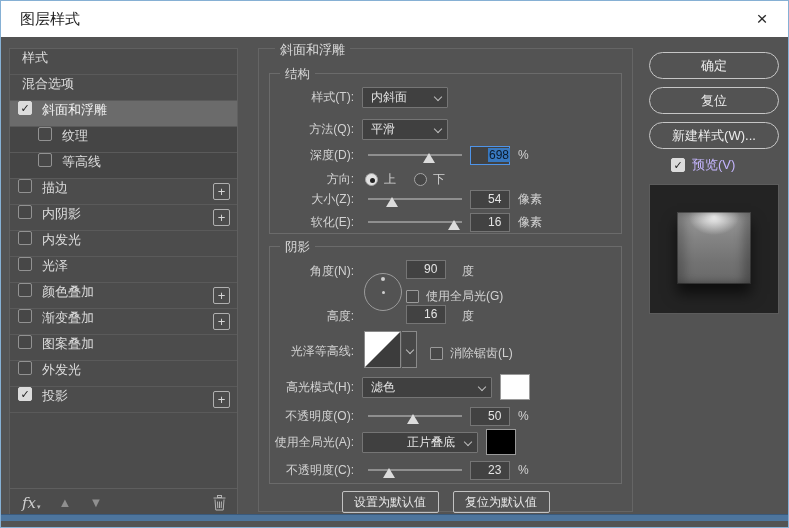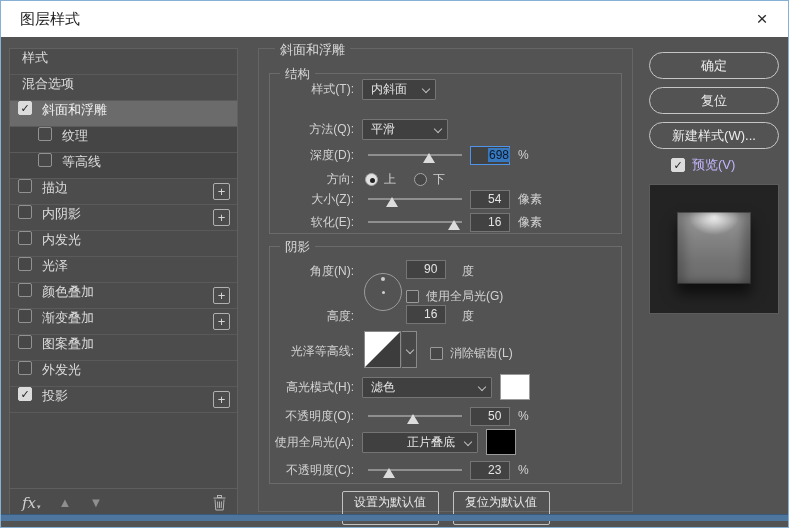--- a/index.html
+++ b/index.html
@@ -78,21 +78,21 @@
   .form-cb{width:13px;height:13px;border:1px solid #9a9a9a;background:#484848;border-radius:1px;flex:0 0 auto;}
   .cb-label{font-size:12px;color:#d2d2d2;margin-left:7px;white-space:nowrap;}
   .contour-thumb{position:absolute;left:94px;top:84px;width:37px;height:37px;background:#3c3c3c;border:1px solid #8a8a8a;}
   .contour-thumb::before{content:"";position:absolute;inset:0;background:#ffffff;
                          clip-path:polygon(0 0,100% 0,0 100%);}
   .contour-dd{position:absolute;left:132px;top:84px;width:15px;height:37px;background:#484848;border:1px solid #8a8a8a;border-left:none;}
   .contour-dd .chev{right:3px;top:16px;}
   .swatch{width:30px;height:26px;border:1px solid #9a9a9a;margin-left:8px;flex:0 0 auto;}
   
   .panel-foot{position:absolute;left:0;right:0;top:442px;display:flex;justify-content:center;gap:14px;}
-  .def-btn{min-width:97px;height:34px;border:1px solid #c2c2c2;border-radius:2px;background:transparent;
+  .def-btn{min-width:97px;height:22px;border:1px solid #c2c2c2;border-radius:2px;background:transparent;
            color:#e8e8e8;font-size:12px;text-align:center;line-height:20px;padding:0 10px;}
   
   .actions{position:absolute;left:648px;top:0;width:130px;}
   .pill-btn{position:absolute;left:0;width:130px;height:27px;border:1px solid #c6c6c6;border-radius:14px;
             color:#ececec;font-size:13px;text-align:center;line-height:25px;background:transparent;}
   .preview-row{position:absolute;left:22px;top:119px;display:flex;align-items:center;}
   .preview-row .cb{margin:0;}
   .preview-row .cb-label{color:#c4b5fd;font-size:13px;}
   .preview-box{position:absolute;left:0;top:147px;width:130px;height:130px;background:#232323;border:1px solid #5c5c5c;}
   .preview-square{position:absolute;left:27px;top:27px;width:74px;height:72px;
@@ -193,23 +193,23 @@
         </svg>
       </div>
     </div>
 
     <div class="panel">
       <div class="panel-title">斜面和浮雕</div>
 
       <div class="group g-structure">
         <div class="group-title">结构</div>
 
-        <div class="frow" style="top:4px;">
+        <div class="frow" style="top:12px;">
           <span class="flabel">样式(T):</span>
-          <div class="dropdown" style="width:74px;">
+          <div class="dropdown" style="width:86px;">
             <span>内斜面</span>
             <span class="chev"></span>
           </div>
         </div>
 
         <div class="frow" style="top:44px;">
           <span class="flabel">方法(Q):</span>
           <div class="dropdown" style="width:86px;">
             <span>平滑</span>
             <span class="chev"></span>

